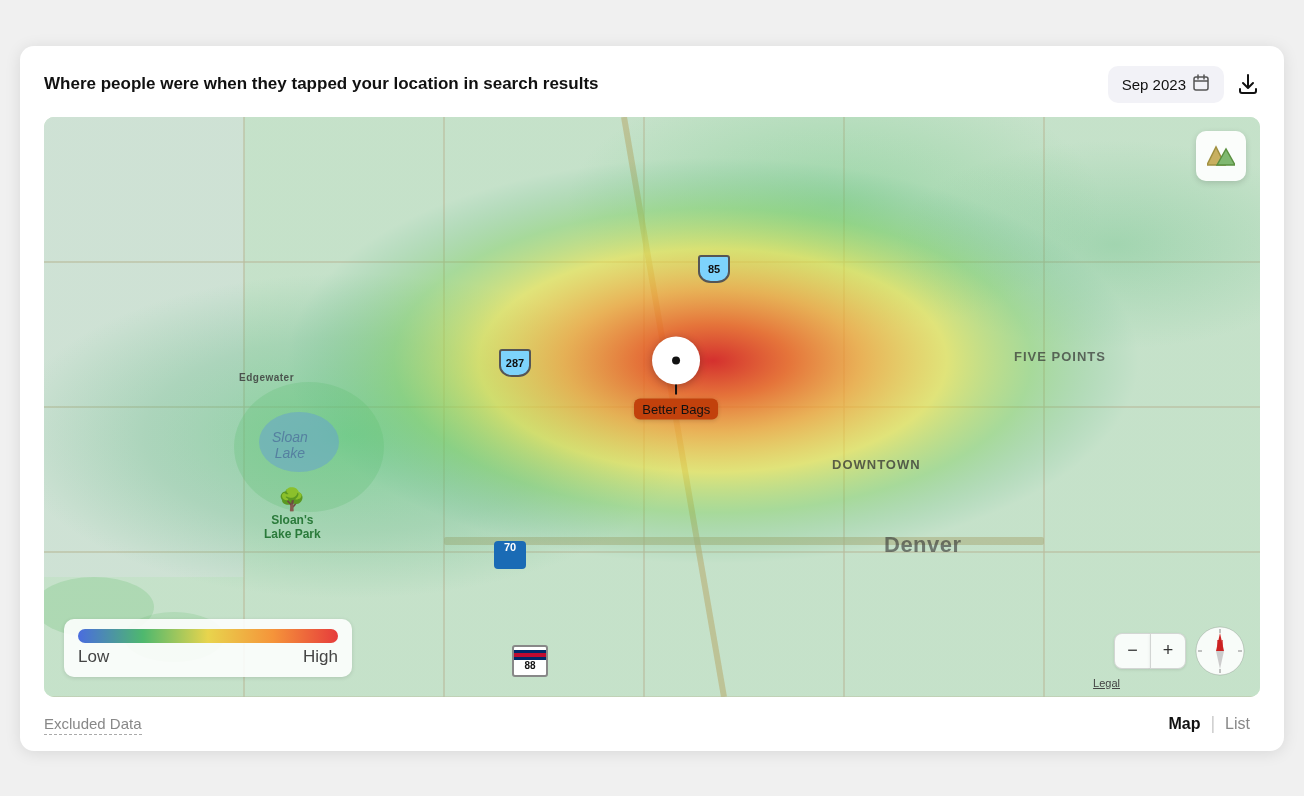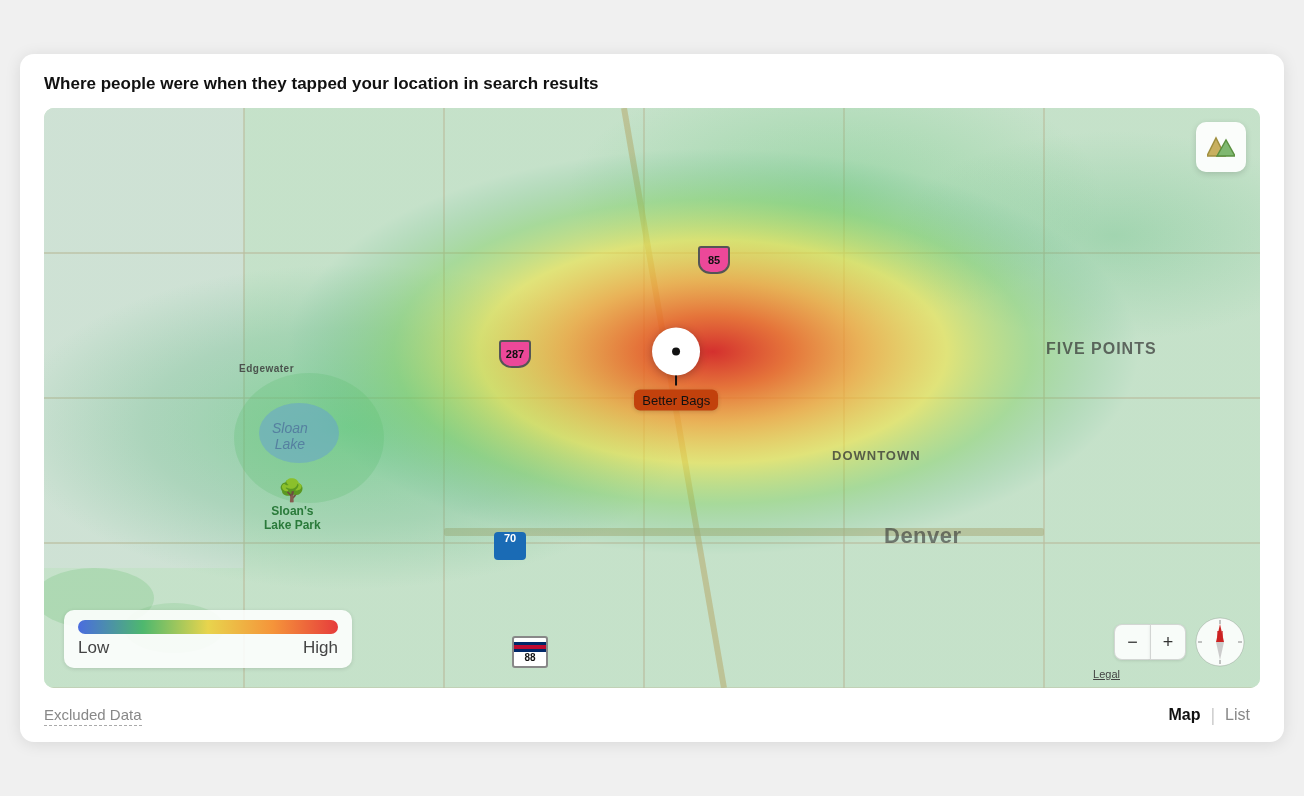--- a/index.html
+++ b/index.html
@@ -260,21 +260,21 @@
       font-size: 10px;
       font-weight: 700;
     }
     
     .highway-shield {
       position: absolute;
       z-index: 6;
       pointer-events: none;
     }
     .shield-us {
-      background: #ec4899;
+      background: #7dd3fc;
       border: 2px solid #555;
       border-radius: 3px 3px 40% 40%;
       width: 32px;
       height: 28px;
       display: flex;
       align-items: center;
       justify-content: center;
       font-size: 11px;
       font-weight: 700;
       color: #111;
@@ -352,20 +352,39 @@
       z-index: 3;
     }
   </style>
 </head>
 <body>
 
 <div class="card">
 
   <div class="header">
     <span class="header-title">Where people were when they tapped your location in search results</span>
+    <div class="header-controls">
+      <button class="date-btn">
+        <span>Sep 2023</span>
+        <span class="cal-icon">
+          <svg width="18" height="18" viewBox="0 0 18 18" fill="none">
+            <rect x="2" y="3" width="14" height="13" rx="2" stroke="#555" stroke-width="1.5"></rect>
+            <line x1="2" y1="7" x2="16" y2="7" stroke="#555" stroke-width="1.5"></line>
+            <line x1="6" y1="1" x2="6" y2="5" stroke="#555" stroke-width="1.5" stroke-linecap="round"></line>
+            <line x1="12" y1="1" x2="12" y2="5" stroke="#555" stroke-width="1.5" stroke-linecap="round"></line>
+          </svg>
+        </span>
+      </button>
+      <button class="download-btn">
+        <svg width="24" height="24" viewBox="0 0 24 24" fill="none">
+          <path d="M12 3v12M7 11l5 5 5-5" stroke="#111" stroke-width="2" stroke-linecap="round" stroke-linejoin="round"></path>
+          <path d="M4 17v2a2 2 0 002 2h12a2 2 0 002-2v-2" stroke="#111" stroke-width="2" stroke-linecap="round"></path>
+        </svg>
+      </button>
+    </div>
   </div>
 
   <div class="map-container">
 
     <svg class="map-roads" viewBox="0 0 1216 580" preserveAspectRatio="xMidYMid slice" xmlns="http://www.w3.org/2000/svg">
 
       <rect width="1216" height="580" fill="#d4e8d0"></rect>
 
       <rect x="0" y="0" width="200" height="460" fill="#e8e8e8" opacity="0.5"></rect>
 
@@ -422,21 +441,21 @@
 
     <div class="sloan-lake" style="top: 295px; left: 215px;"></div>
     <div class="lake-label" style="top: 312px; left: 228px;">Sloan<br>Lake</div>
 
     <div class="park-area" style="top: 370px; left: 220px;">
       <div class="park-icon">🌳</div>
       <div class="park-name">Sloan's<br>Lake Park</div>
     </div>
 
     <div class="map-label medium" style="top: 255px; left: 195px;">Edgewater</div>
-    <div class="map-label" style="top: 232px; left: 970px; font-size:16px; letter-spacing:1px; color:rgba(50,50,50,0.7);margin-left:32px;">FIVE POINTS</div>
+    <div class="map-label" style="top: 232px; left: 970px; font-size:13px; letter-spacing:1px; color:rgba(50,50,50,0.7);">FIVE POINTS</div>
     <div class="map-label" style="top: 340px; left: 788px; font-size:13px; letter-spacing:1px; color:rgba(50,50,50,0.75);">DOWNTOWN</div>
     <div class="map-label large" style="top: 415px; left: 840px;">Denver</div>
 
     <div class="highway-shield" style="top: 138px; left: 654px;">
       <div class="shield-us">
           <span>85</span>
         </div>
     </div>
     <div class="highway-shield" style="top: 232px; left: 455px;">
       <div class="shield-us">

